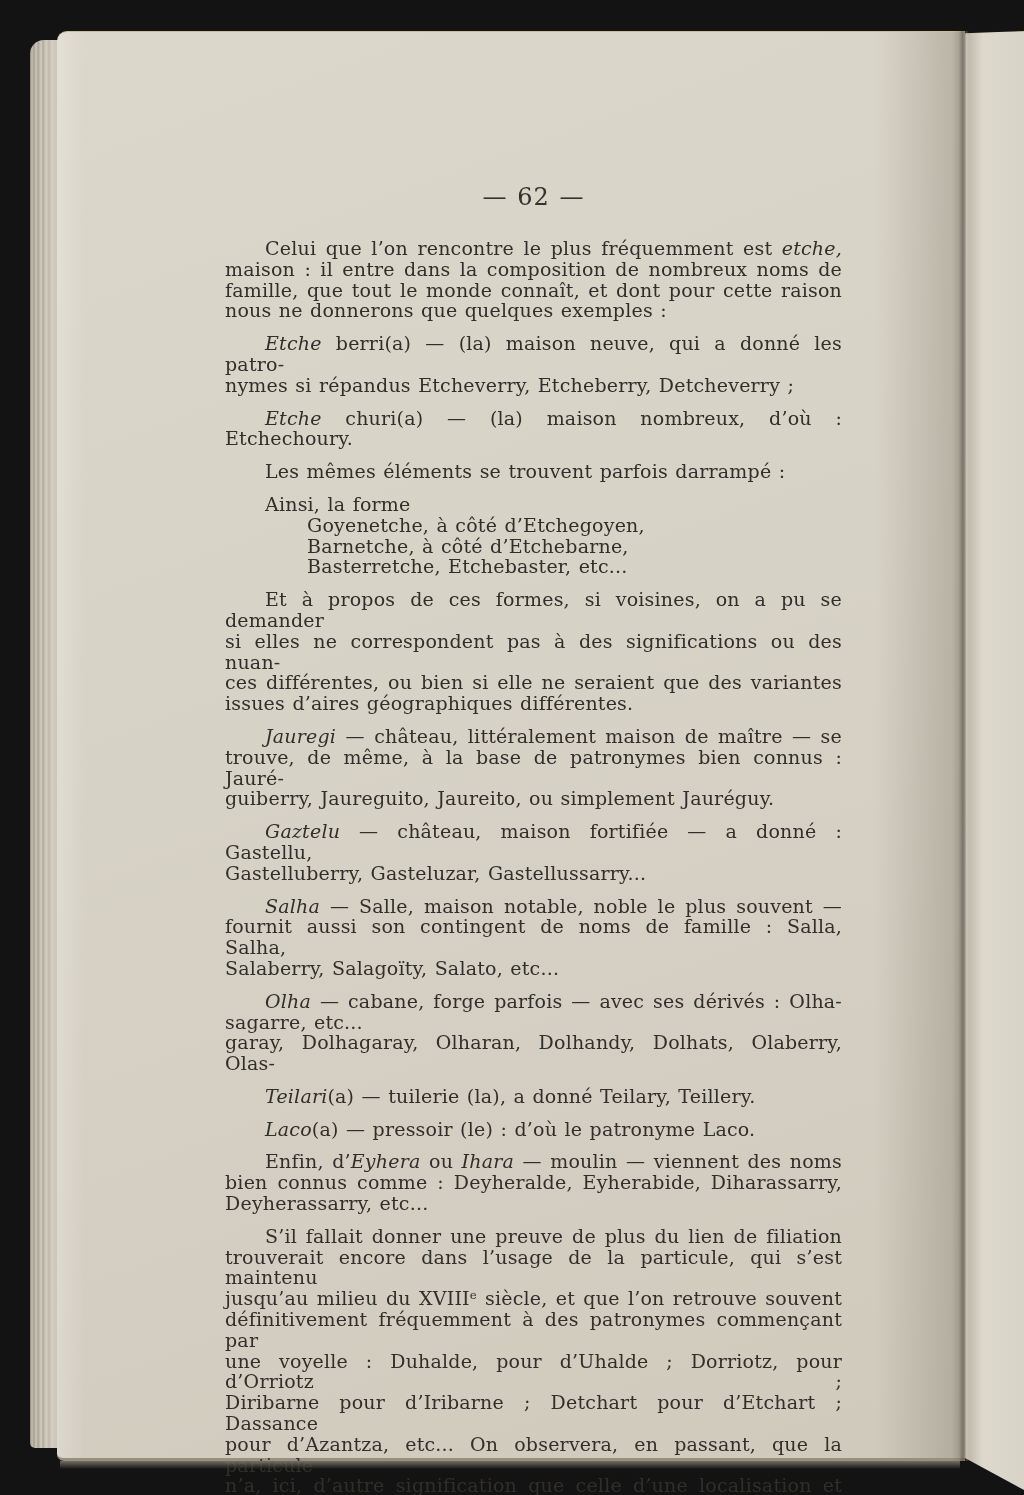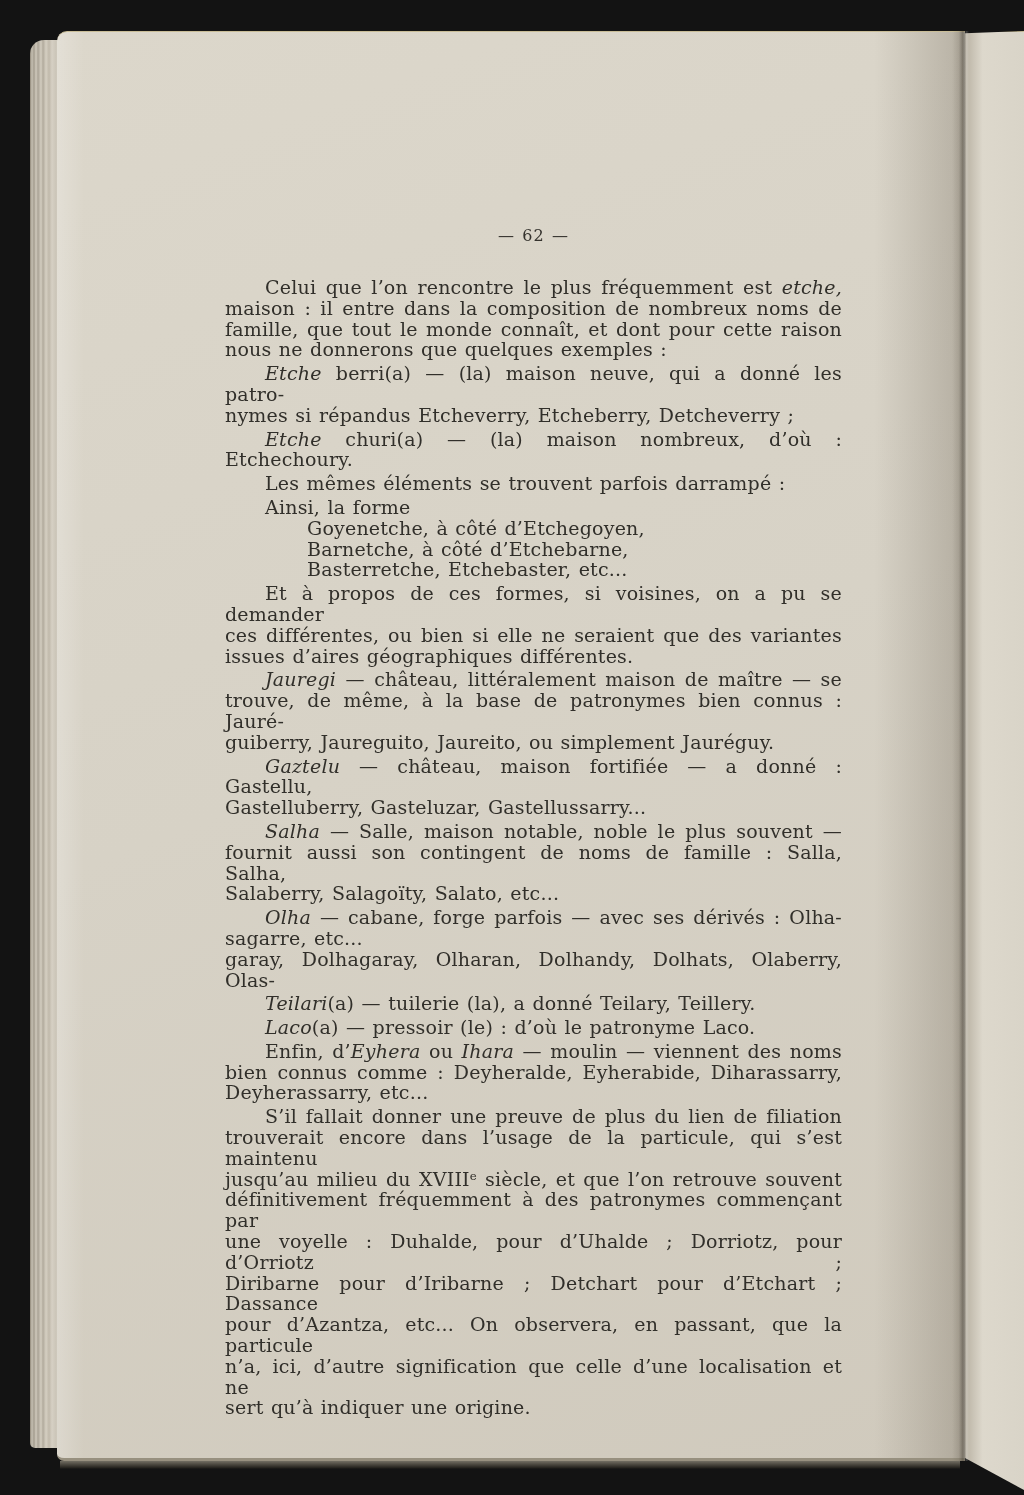--- a/index.html
+++ b/index.html
@@ -50,24 +50,24 @@
     background:linear-gradient(#a59e8c, #35322a 80%, rgba(0,0,0,0));
     opacity:0.65;
   }
   
   .text-block {
     position:absolute; left:168px; top:154px; width:617px;
     color:#312f2a; font-size:19px; line-height:20.8px;
     letter-spacing:0.2px; word-spacing:0.06em;
   }
   .page-number {
-    text-align:center; font-size:16px; line-height:22px;
-    letter-spacing:1px; margin-bottom:30px; color:#34322d;margin-top:39px;
+    text-align:center; font-size:24px; line-height:22px;
+    letter-spacing:1px; margin-bottom:30px; color:#34322d;
   }
-  .para { margin-top:3px; }
+  .para { margin-top:12px; }
   .para:first-of-type { margin-top:9px; }
   .line { text-align:justify; }
   .aj { text-align-last:justify; }
   .al { text-align-last:left; }
   .in1 { text-indent:40px; }
   .in2 { margin-left:82px; }
   em { font-style:italic; }
   sup { font-size:0.62em; line-height:0; vertical-align:6px; letter-spacing:0; }
 </style>
 </head>
@@ -96,20 +96,21 @@
             <div class="line al in1"><span>Les mêmes éléments se trouvent parfois darrampé :</span></div>
           </div>
           <div class="para">
             <div class="line al in1"><span>Ainsi, la forme</span></div>
             <div class="line al in2"><span>Goyenetche, à côté d’Etchegoyen,</span></div>
             <div class="line al in2"><span>Barnetche, à côté d’Etchebarne,</span></div>
             <div class="line al in2"><span>Basterretche, Etchebaster, etc...</span></div>
           </div>
           <div class="para">
             <div class="line aj in1"><span>Et à propos de ces formes, si voisines, on a pu se demander</span></div>
+            <div class="line aj"><span>si elles ne correspondent pas à des significations ou des nuan-</span></div>
             <div class="line aj"><span>ces différentes, ou bien si elle ne seraient que des variantes</span></div>
             <div class="line al"><span>issues d’aires géographiques différentes.</span></div>
           </div>
           <div class="para">
             <div class="line aj in1"><em>Jauregi</em><span> — château, littéralement maison de maître — se</span></div>
             <div class="line aj"><span>trouve, de même, à la base de patronymes bien connus : Jauré-</span></div>
             <div class="line al"><span>guiberry, Jaureguito, Jaureito, ou simplement Jauréguy.</span></div>
           </div>
           <div class="para">
             <div class="line aj in1"><em>Gaztelu</em><span> — château, maison fortifiée — a donné : Gastellu,</span></div>

